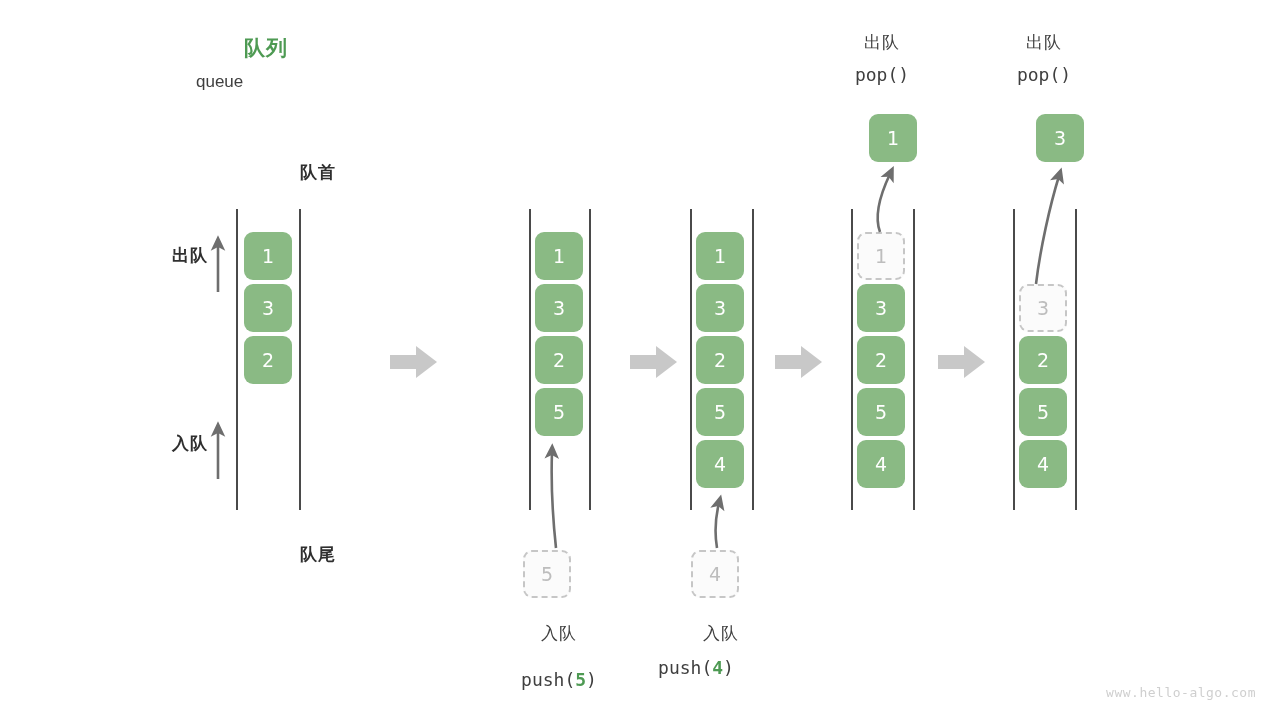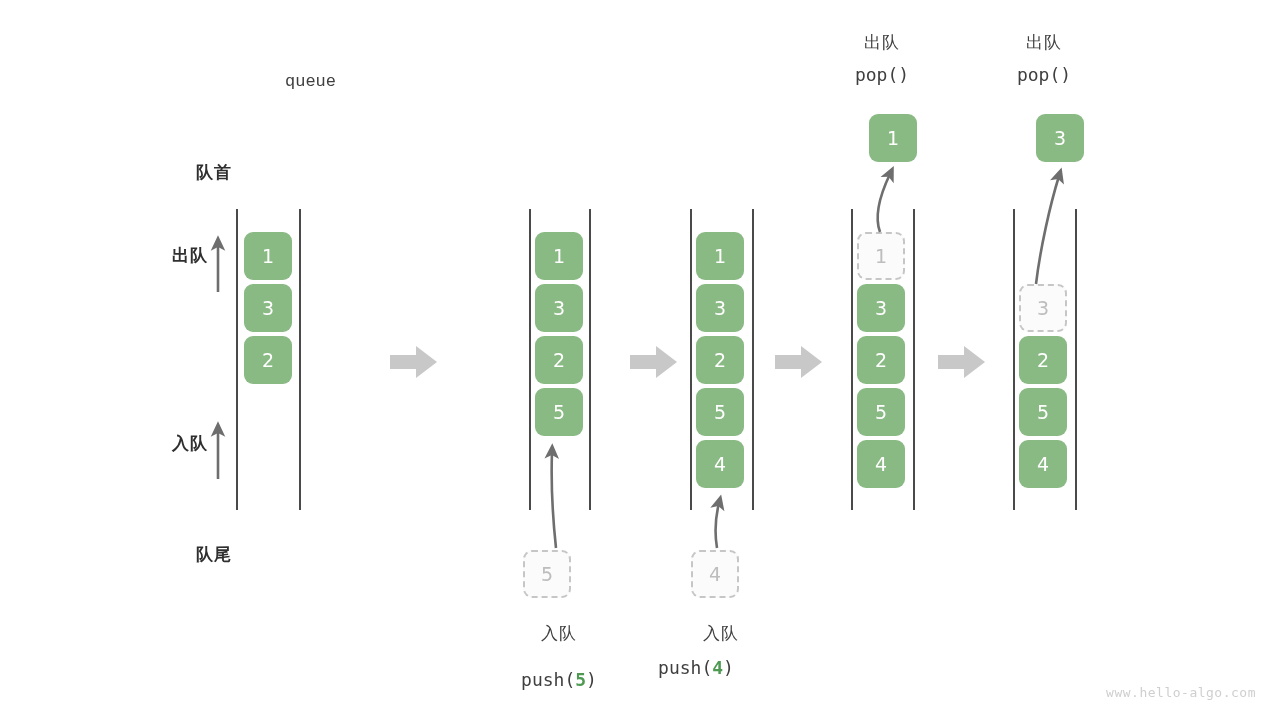--- a/index.html
+++ b/index.html
@@ -28,31 +28,31 @@
   
   .title-cn {
     font-size: 21px;
     font-weight: bold;
     color: #4e9a53;
     text-align: center;
     white-space: nowrap;
     letter-spacing: 1px;
   }
   .title-en {
-    font-family: Liberation Mono, monospace;
+    font-family: Liberation Sans, sans-serif;
     font-size: 17px;
     color: #3f3f3f;
-    text-align: right;
+    text-align: left;
     white-space: nowrap;
   }
   .label-bold {
     font-size: 17px;
     font-weight: bold;
     color: #2f2f2f;
-    text-align: left;
+    text-align: right;
     white-space: nowrap;
     letter-spacing: 1px;
   }
   .op-cn {
     font-size: 17px;
     color: #3f3f3f;
     text-align: center;
     white-space: nowrap;
     letter-spacing: 1px;
   }
@@ -108,20 +108,21 @@
     width: 1280px;
     height: 720px;
     pointer-events: none;
   }
 </style>
 </head>
 <body>
 
 <div id="canvas">
 
+  <div class="abs title-cn" style="left:196px; top:34px; width:140px;">队列</div>
   <div class="abs title-en" style="left:196px; top:72px; width:140px;">queue</div>
 
   <div class="abs label-bold" style="left:196px; top:161px; width:140px;">队首</div>
   <div class="abs label-bold" style="left:196px; top:543px; width:140px;">队尾</div>
 
   <div class="abs label-bold" style="left:140px; top:244px; width:68px; text-align:right;">出队</div>
   <div class="abs label-bold" style="left:140px; top:432px; width:68px; text-align:right;">入队</div>
 
   <div id="steps-layer">
       <div class="abs" style="left: 0px; top: 0px; width: 1280px; height: 720px; pointer-events: none;">

